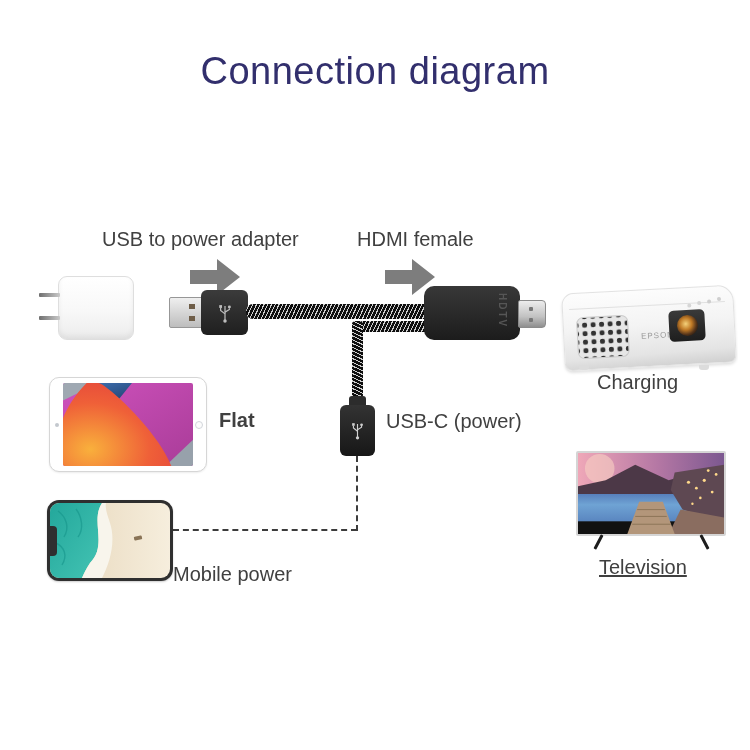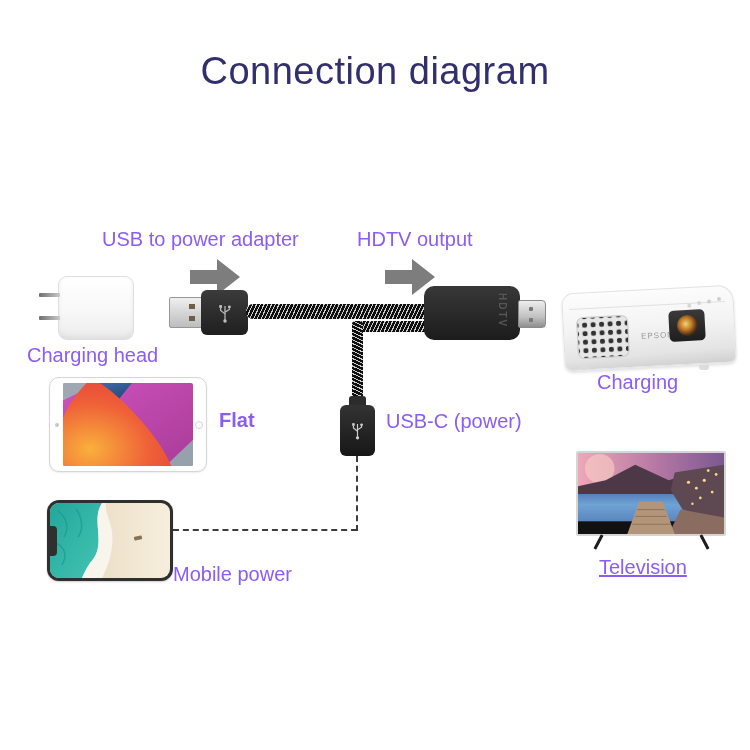--- a/index.html
+++ b/index.html
@@ -2,21 +2,21 @@
 <html><head>
 <meta charset="utf-8">
 <style>
   * { margin:0; padding:0; box-sizing:border-box; }
   html,body { background:#ffffff; font-family:"Liberation Sans", sans-serif; }
   #canvas { position:relative; width:738px; height:750px; background:#ffffff; overflow:hidden; }
 
   .title { position:absolute; left:0; top:50px; width:750px; text-align:center;
            font-size:38px; font-weight:400; color:#322f6d; letter-spacing:0.5px; }
 
-  .lbl { position:absolute; font-size:20px; color:#8b5cf6; white-space:nowrap; }
+  .lbl { position:absolute; font-size:20px; color:#404040; white-space:nowrap; }
 
   
   .arrow { position:absolute; width:50px; height:38px; }
 
   
   .charger { position:absolute; left:58px; top:276px; width:76px; height:64px;
              background:linear-gradient(180deg,#ffffff 0%,#f8f8f8 55%,#ececec 100%);
              border:1px solid #dedede; border-radius:9px;
              box-shadow:inset 0 -3px 5px rgba(0,0,0,0.06); }
   .prong { position:absolute; left:-20px; width:21px; height:4px;
@@ -117,22 +117,21 @@
   svg { display:block; }
 </style>
 </head>
 <body>
 
 <div id="canvas">
 
   <div class="title">Connection diagram</div>
 
   <div class="lbl" style="left:102px; top:228px;">USB to power adapter</div>
-  <div class="lbl" style="left:357px; top:228px;">HDTV output</div>
-  <div class="lbl" style="left:27px;  top:344px;">Charging head</div>
+  <div class="lbl" style="left:357px; top:228px;">HDMI female</div>
   <div class="lbl" style="left:219px; top:409px;font-weight:bold;">Flat</div>
   <div class="lbl" style="left:386px; top:410px;">USB-C (power)</div>
   <div class="lbl" style="left:597px; top:371px;">Charging</div>
   <div class="lbl" style="left:173px; top:563px;">Mobile power</div>
   <div class="lbl" style="left:599px; top:556px;text-decoration:underline;">Television</div>
 
   <div class="arrow" style="left:190px; top:258px;">
     <svg width="50" height="38" viewBox="0 0 50 38">
         <polygon points="0,12 27,12 27,1 50,19 27,37 27,26 0,26" fill="#7d7d7d"></polygon>
       </svg>

